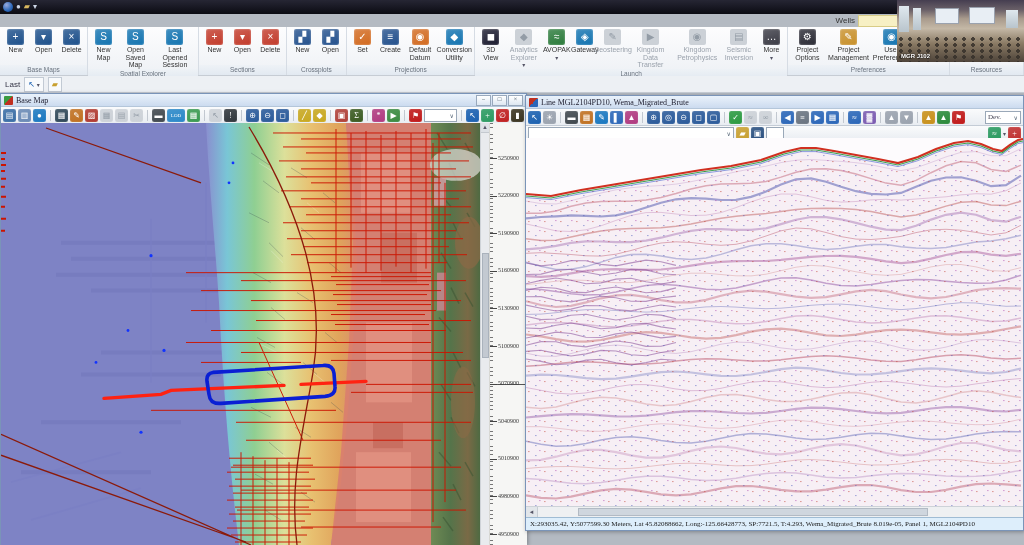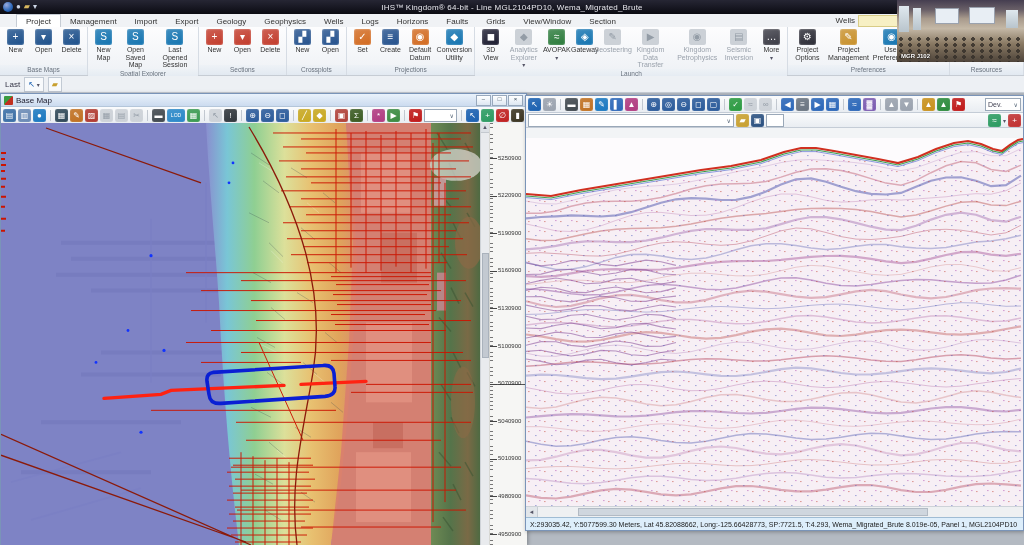--- a/index.html
+++ b/index.html
@@ -30,21 +30,21 @@
   .rlbl{font-size:7px;line-height:1.08;color:#333;text-align:center;white-space:normal;}
   .rcaret{font-size:6px;color:#556;}
   .rbtn.dim .ric{background:#ccd1d7 !important;color:#939ca6;box-shadow:none;}
   .rbtn.dim .rlbl{color:#9aa2ac;}
   .rglabel{font-size:6.5px;color:#69727e;text-align:center;height:10px;line-height:10px;background:linear-gradient(#eef2f6,#e2e9f1);margin:0 -2px;}
   
   #mapsbar{position:absolute;left:0;top:76px;width:1024px;height:17px;background:#edf0f4;border-bottom:1px solid #c6ccd4;
     display:flex;align-items:center;gap:4px;padding-left:5px;font-size:8px;color:#334;box-sizing:border-box;}
   .mb-group{display:flex;align-items:center;gap:2px;border:1px solid #c2cad4;background:#f8fafc;padding:0 3px;height:13px;}
   
-  .win{position:absolute;background:#f2f4f6;border:1px solid #7a94b8;box-shadow:1px 1px 4px rgba(0,0,0,.3);box-sizing:border-box;}
+  .win{position:absolute;background:#f2f4f6;border:1px solid #7a94b8;box-shadow:1px 1px 4px rgba(0,0,0,.3);box-sizing:border-box;font-family:Liberation Serif, serif;}
   .wtitle{height:12px;background:linear-gradient(#eaf2fb,#ccdbef);display:flex;align-items:center;font-size:8px;color:#223;
     padding:0 3px;gap:3px;border-bottom:1px solid #b4c6da;}
   .wico{width:9px;height:9px;border-radius:1px;}
   .wbtns{margin-left:auto;display:flex;gap:1px;}
   .wbtn{width:13px;height:9px;border:1px solid #98a8bc;background:linear-gradient(#fff,#dde7f2);font-size:6px;line-height:7px;
     text-align:center;color:#345;cursor:pointer;}
   .tbar{display:flex;align-items:center;gap:2px;padding:0 2px;background:linear-gradient(#fafbfc,#e9edf2);
     border-bottom:1px solid #c4ccd6;height:16px;}
   .tbar2{height:14px;}
   .tbi{flex:0 0 auto;width:13px;height:13px;border-radius:2px;font-size:8px;line-height:13px;text-align:center;color:#fff;cursor:pointer;
@@ -89,38 +89,22 @@
 
 <div id="app">
 
   <div id="titlebar">
     <div class="qat">
       <span class="appico"></span>
       <span class="qico">●</span>
       <span class="qico" style="color:#d8b860">▰</span>
       <span class="qico">▾</span>
     </div>
-    <div class="ttl">IHS™ Kingdom® 64-bit - Line MGL2104PD10, Wema_Migrated_Brute</div>
   </div>
 
-  <div id="tabs">
-      <div class="tab active">Project</div>
-      <div class="tab">Management</div>
-      <div class="tab">Import</div>
-      <div class="tab">Export</div>
-      <div class="tab">Geology</div>
-      <div class="tab">Geophysics</div>
-      <div class="tab">Wells</div>
-      <div class="tab">Logs</div>
-      <div class="tab">Horizons</div>
-      <div class="tab">Faults</div>
-      <div class="tab">Grids</div>
-      <div class="tab">View/Window</div>
-      <div class="tab">Section</div>
-    </div>
   <div id="searchwrap">
     <span>Wells</span>
     <input type="text" style="">
   </div>
 
   <div id="ribbon">
       <div class="rgroup">
         <div class="rbtns">
           <div class="rbtn">
             <div class="ric" style="background: linear-gradient(160deg, rgba(28, 79, 138, 0.8), rgb(28, 79, 138));">+</div>
@@ -472,20 +456,24 @@
         <div class="rl-tick" style="top: 335.8px;"></div>
         <div class="rl-lbl" style="top: 332.3px;">5010900</div>
         <div class="rl-tick" style="top: 373.4px;"></div>
         <div class="rl-lbl" style="top: 369.9px;">4980900</div>
         <div class="rl-tick" style="top: 411px;"></div>
         <div class="rl-lbl" style="top: 407.5px;">4950900</div>
       </div>
   </div>
 
   <div class="win" id="sewin" style="left:525px;top:95px;width:499px;height:436px;z-index:2">
+    <div class="wtitle">
+      <span class="wico" style="background:linear-gradient(135deg,#c03020 50%,#2a66b8 50%)"></span>
+      <span>Line MGL2104PD10, Wema_Migrated_Brute</span>
+    </div>
     <div class="tbar" id="se-toolbar1">
         <span class="tbi" style="background: linear-gradient(160deg, rgba(26, 96, 176, 0.867), rgb(26, 96, 176));">↖</span>
         <span class="tbi" style="background: linear-gradient(160deg, rgba(154, 162, 174, 0.867), rgb(154, 162, 174));">☀</span>
         <span class="tsep"></span>
         <span class="tbi" style="background: linear-gradient(160deg, rgba(64, 72, 78, 0.867), rgb(64, 72, 78));">▬</span>
         <span class="tbi" style="background: linear-gradient(160deg, rgba(192, 112, 32, 0.867), rgb(192, 112, 32));">▦</span>
         <span class="tbi" style="background: linear-gradient(160deg, rgba(26, 120, 192, 0.867), rgb(26, 120, 192));">✎</span>
         <span class="tbi" style="background: linear-gradient(160deg, rgba(42, 102, 184, 0.867), rgb(42, 102, 184));">▌</span>
         <span class="tbi" style="background: linear-gradient(160deg, rgba(176, 58, 128, 0.867), rgb(176, 58, 128));">▲</span>
         <span class="tsep"></span>

